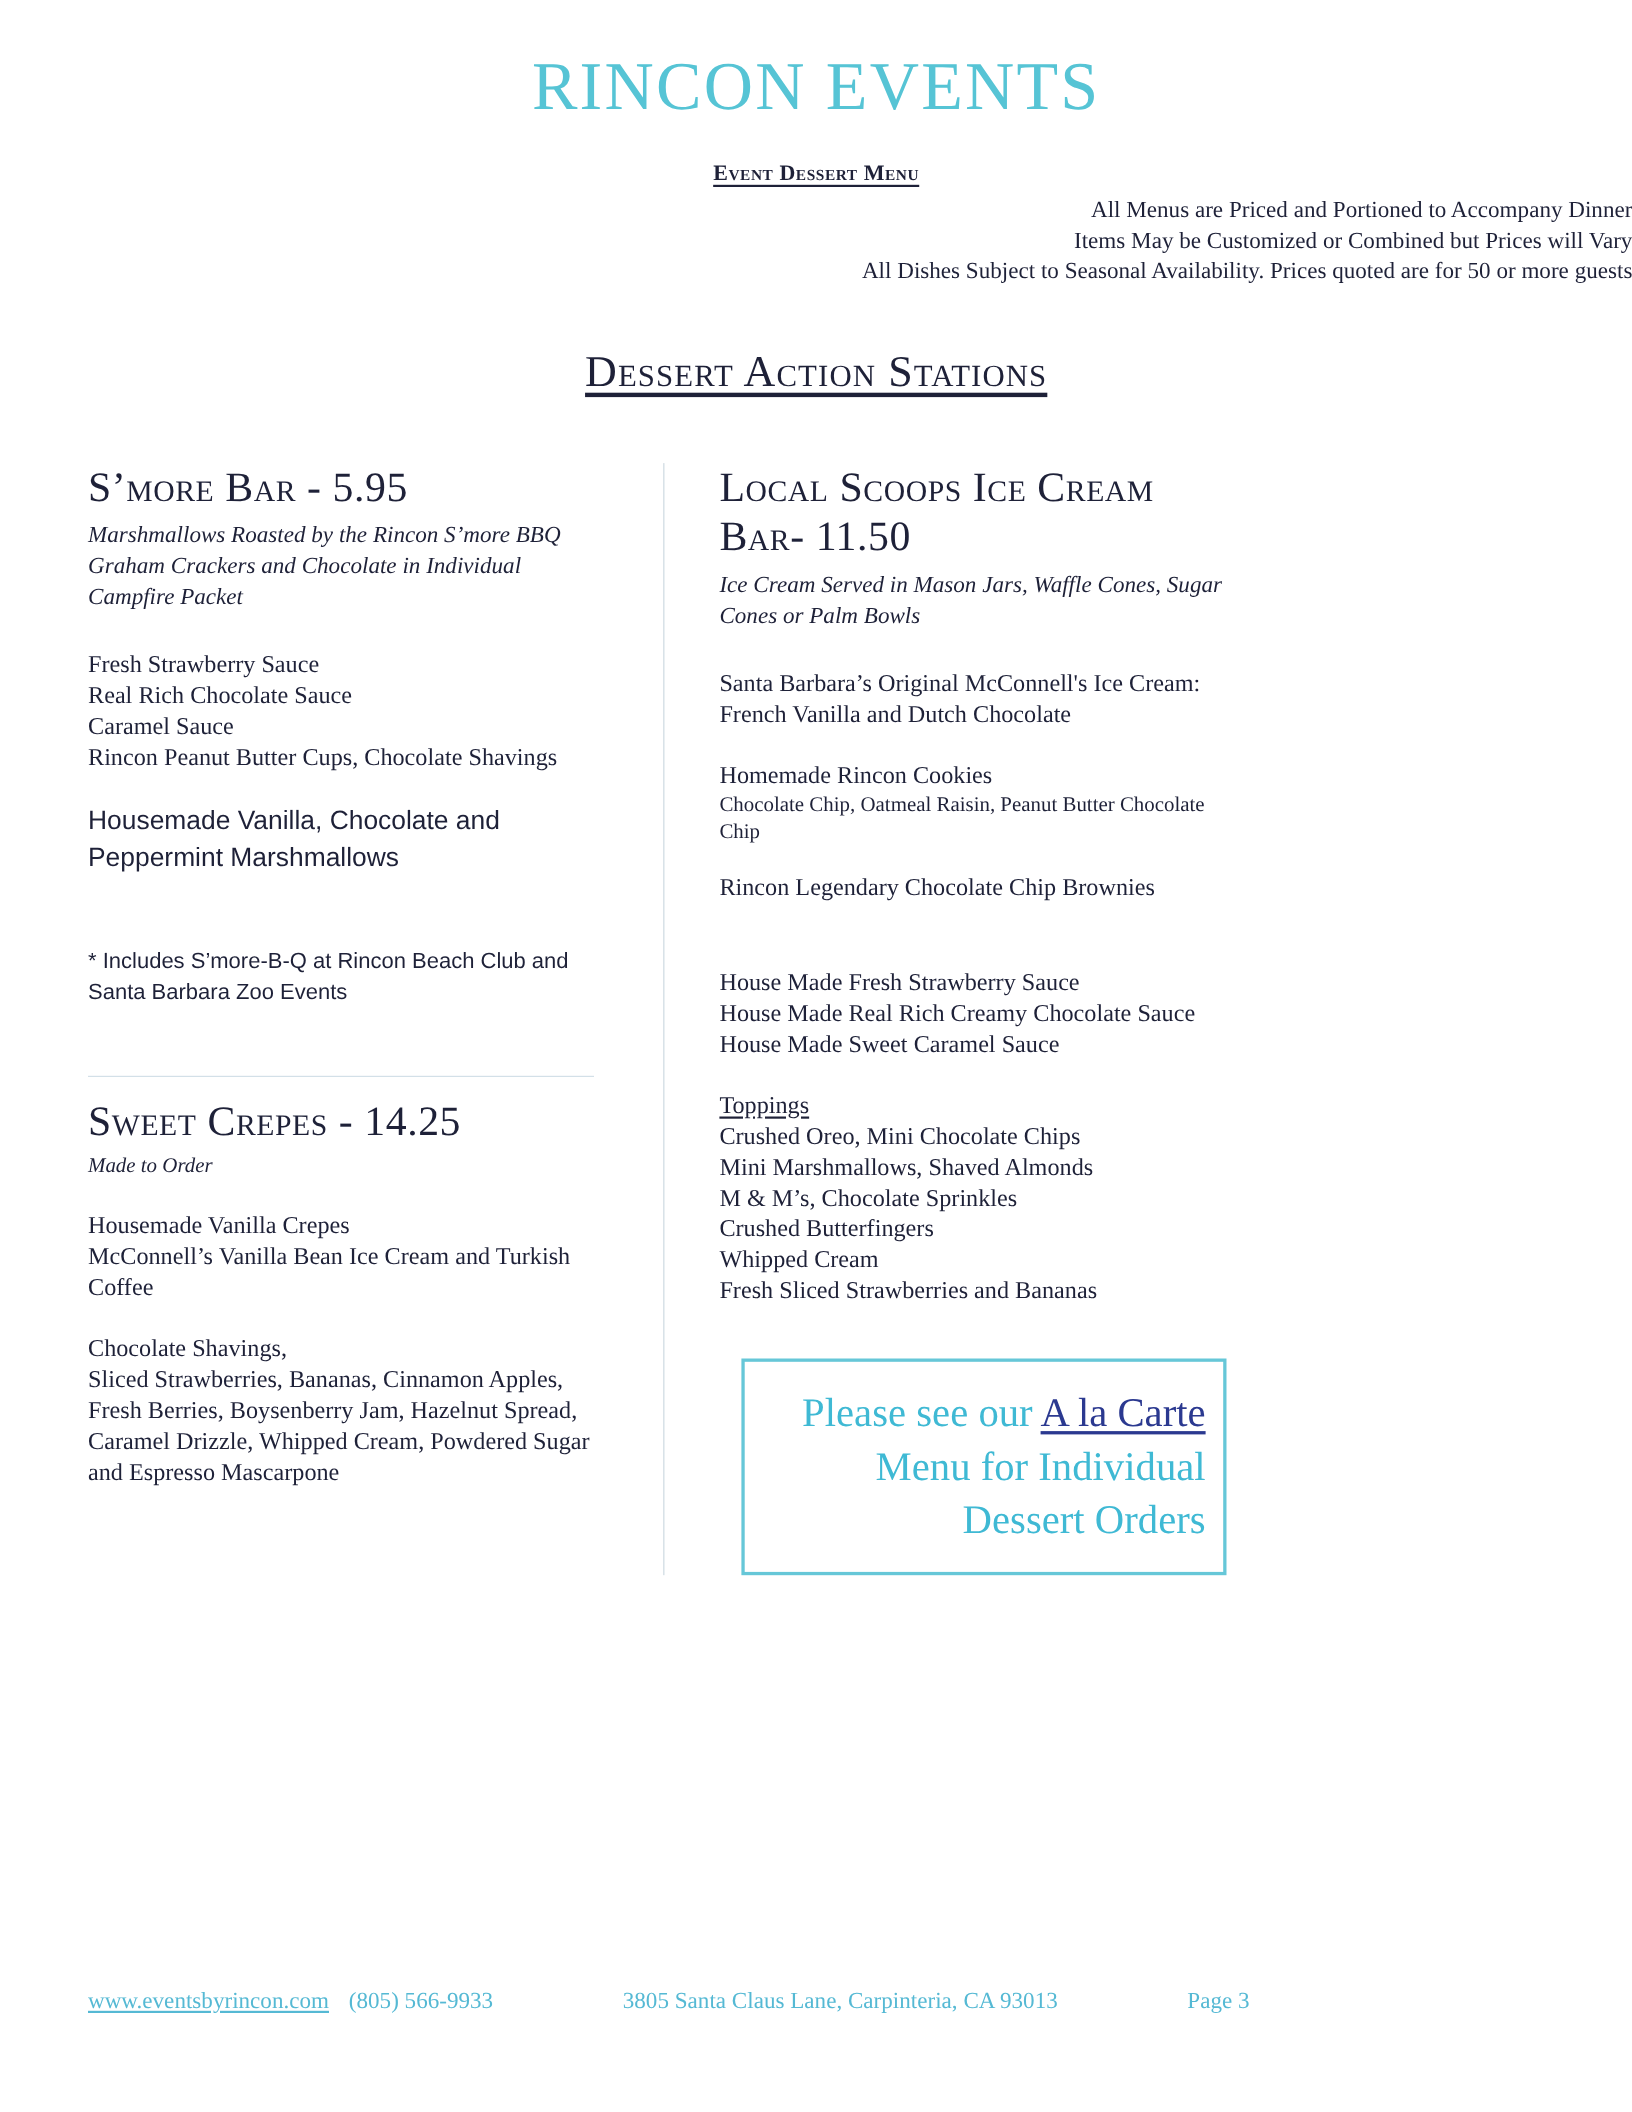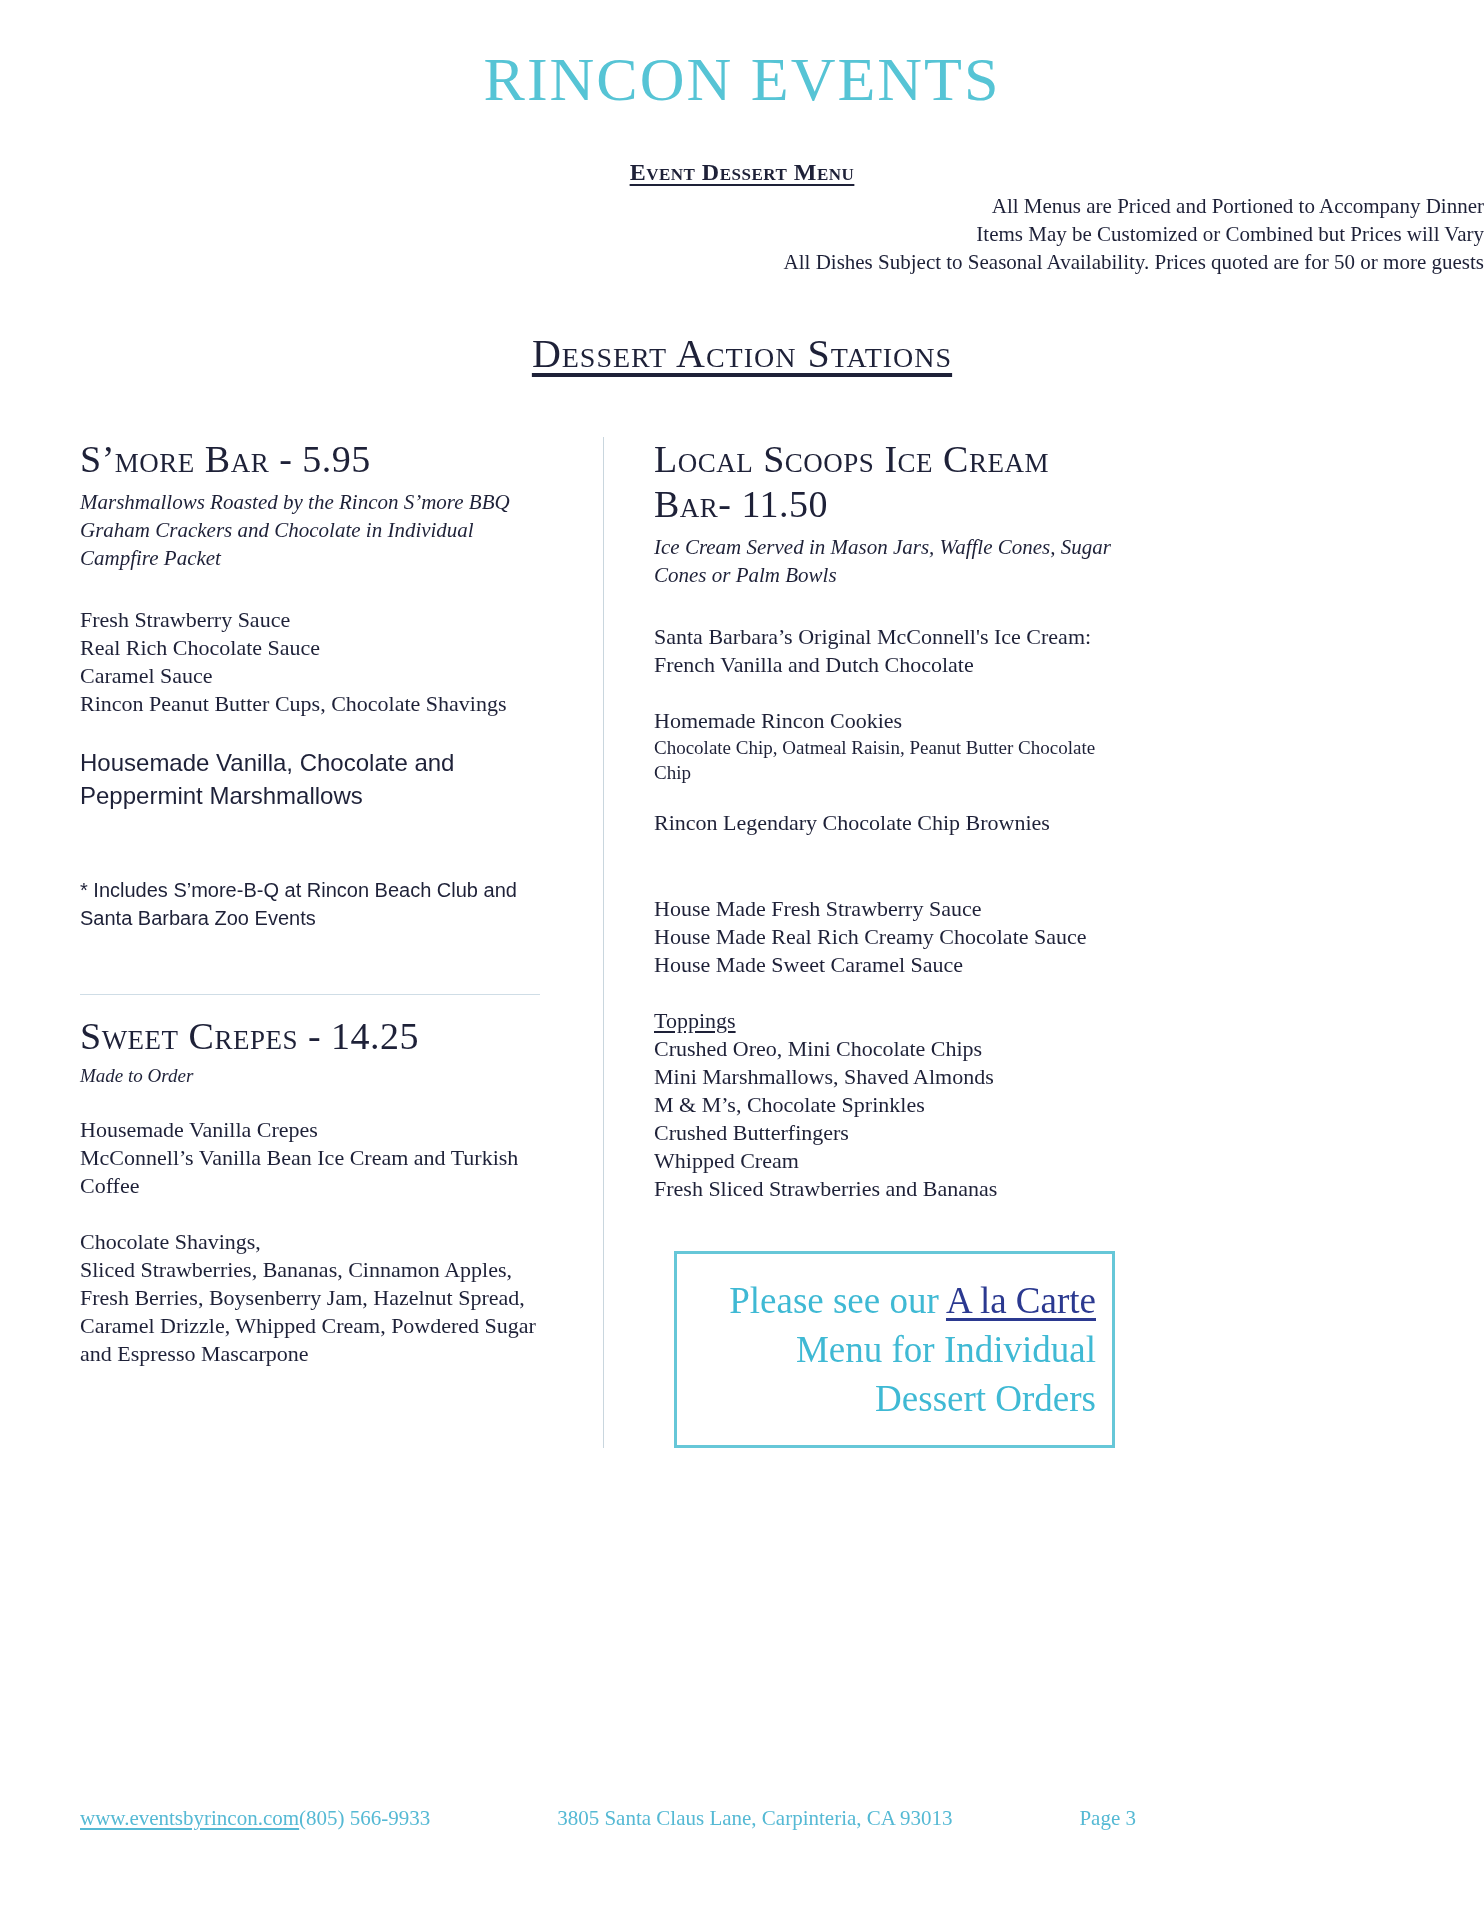--- a/index.html
+++ b/index.html
@@ -15,22 +15,22 @@
   }
   .header { text-align:center; padding-top:44px; }
   .page-title {
     color:#56c4d5;
     font-size:62px;
     font-weight:400;
     letter-spacing:2px;
   }
   .menu-title {
     display:inline-block;
-    margin-top:44px;
-    font-size:24px;
+    margin-top:32px;
+    font-size:20px;
     font-weight:700;
     font-variant:small-caps;
     letter-spacing:0.5px;
     text-decoration:underline;
     text-underline-offset:4px;
   }
   .intro-lines { margin-top:6px;text-align:right; }
   .intro { font-size:21px; line-height:28px; }
   .section-title-wrap { text-align:center; }
   .section-title {
@@ -101,21 +101,21 @@
     position:absolute;
     left:80px;
     top:1806px;
     width:1056px;
     display:flex;
     justify-content:space-between;
     align-items:baseline;
     color:#55b9d4;
     font-size:21px;
   }
-  .footer-left { display:flex; }
+  .footer-left { display:flex; gap:18px; }
   .footer a { color:#55b9d4; text-decoration:underline; text-underline-offset:3px; }
   .footer .plain { text-decoration:none; }
 </style>
 </head>
 <body>
 
 <div class="page">
 
   <div class="header">
     <h1 class="page-title">RINCON EVENTS</h1>

